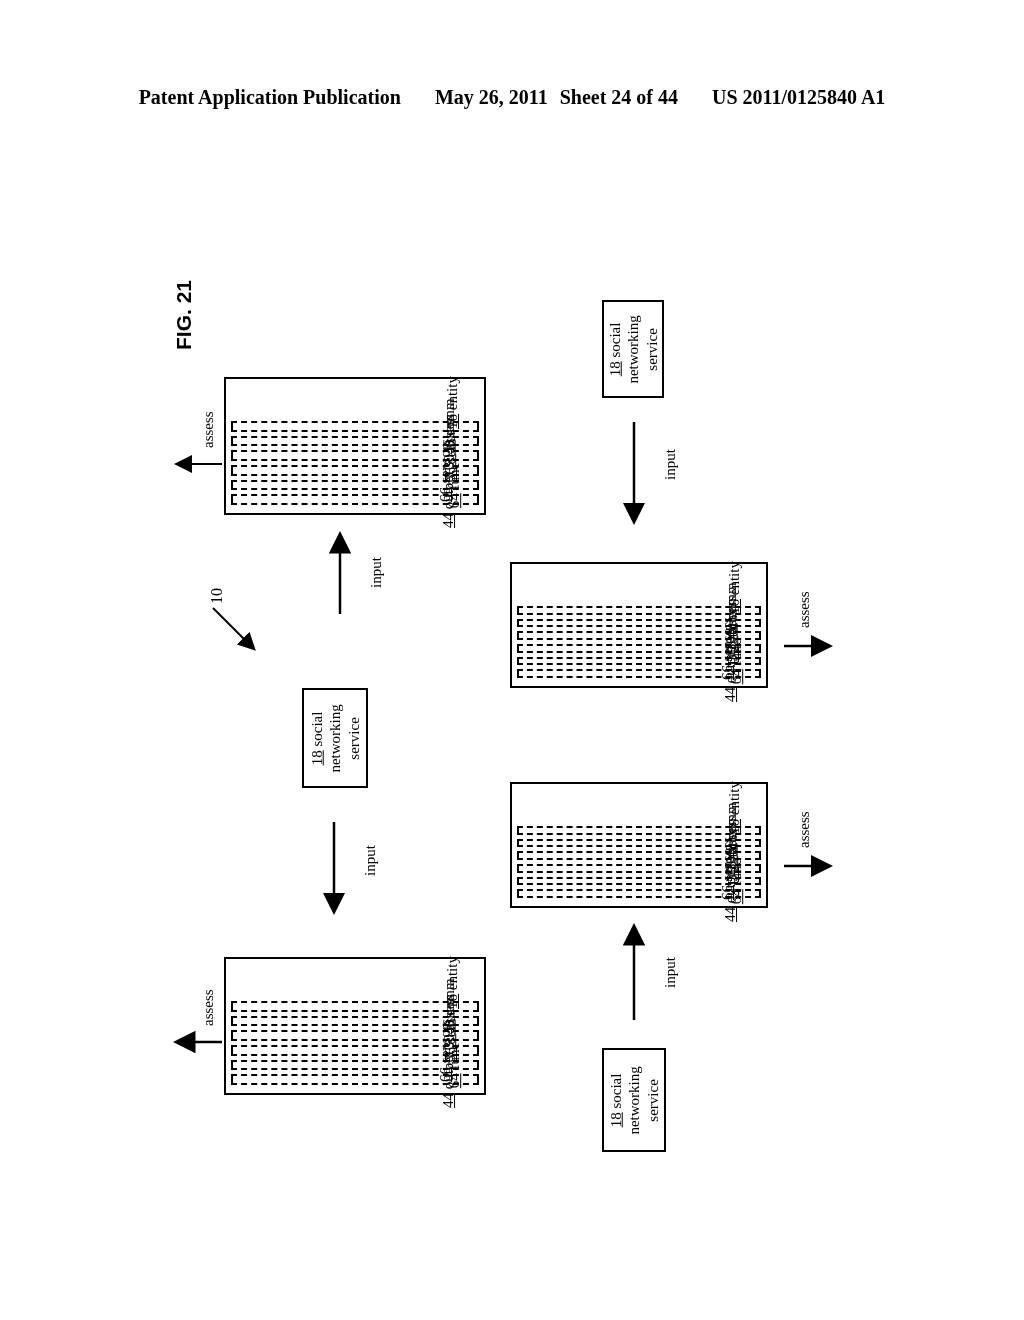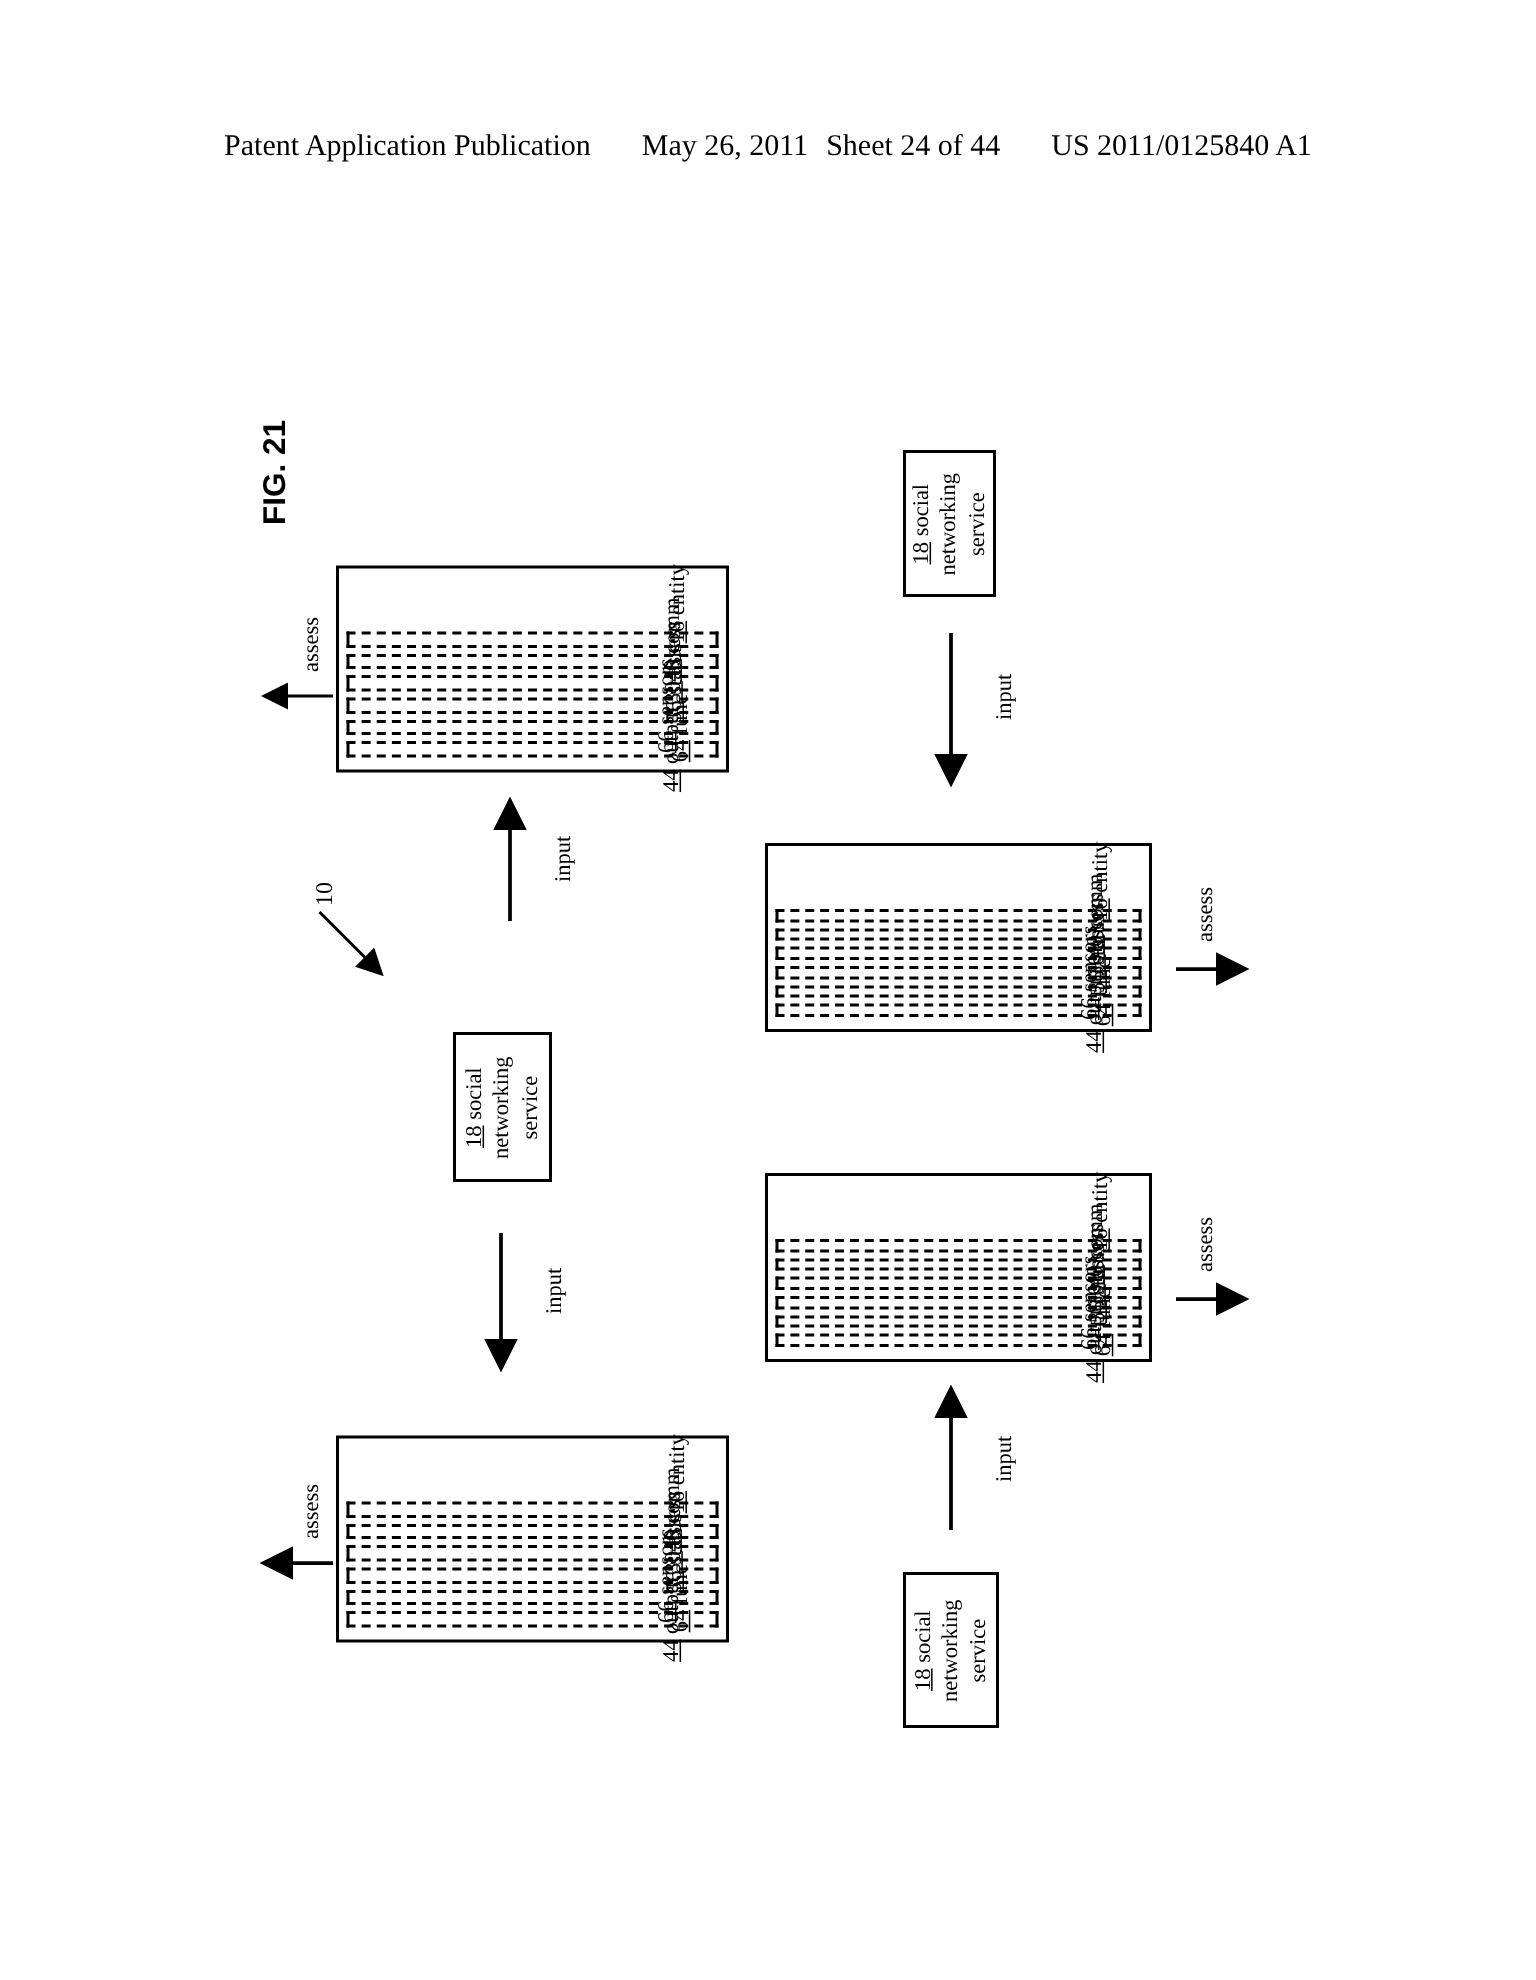--- a/index.html
+++ b/index.html
@@ -20,21 +20,21 @@
   }
 
   
   #header {
     position: absolute;
     top: 86px;
     left: 0;
     width: 1024px;
     text-align: center;
     font-family: "Liberation Serif", serif;
-    font-weight: normal;
+    font-weight: bold;
     font-size: 20px;
     letter-spacing: 0px;
     white-space: nowrap;
   }
   #header .seg { display: inline-block; }
   #header .gap-lg { display: inline-block; width: 34px; }
   #header .gap-sm { display: inline-block; width: 12px; }
 
   
   .fig-label {

